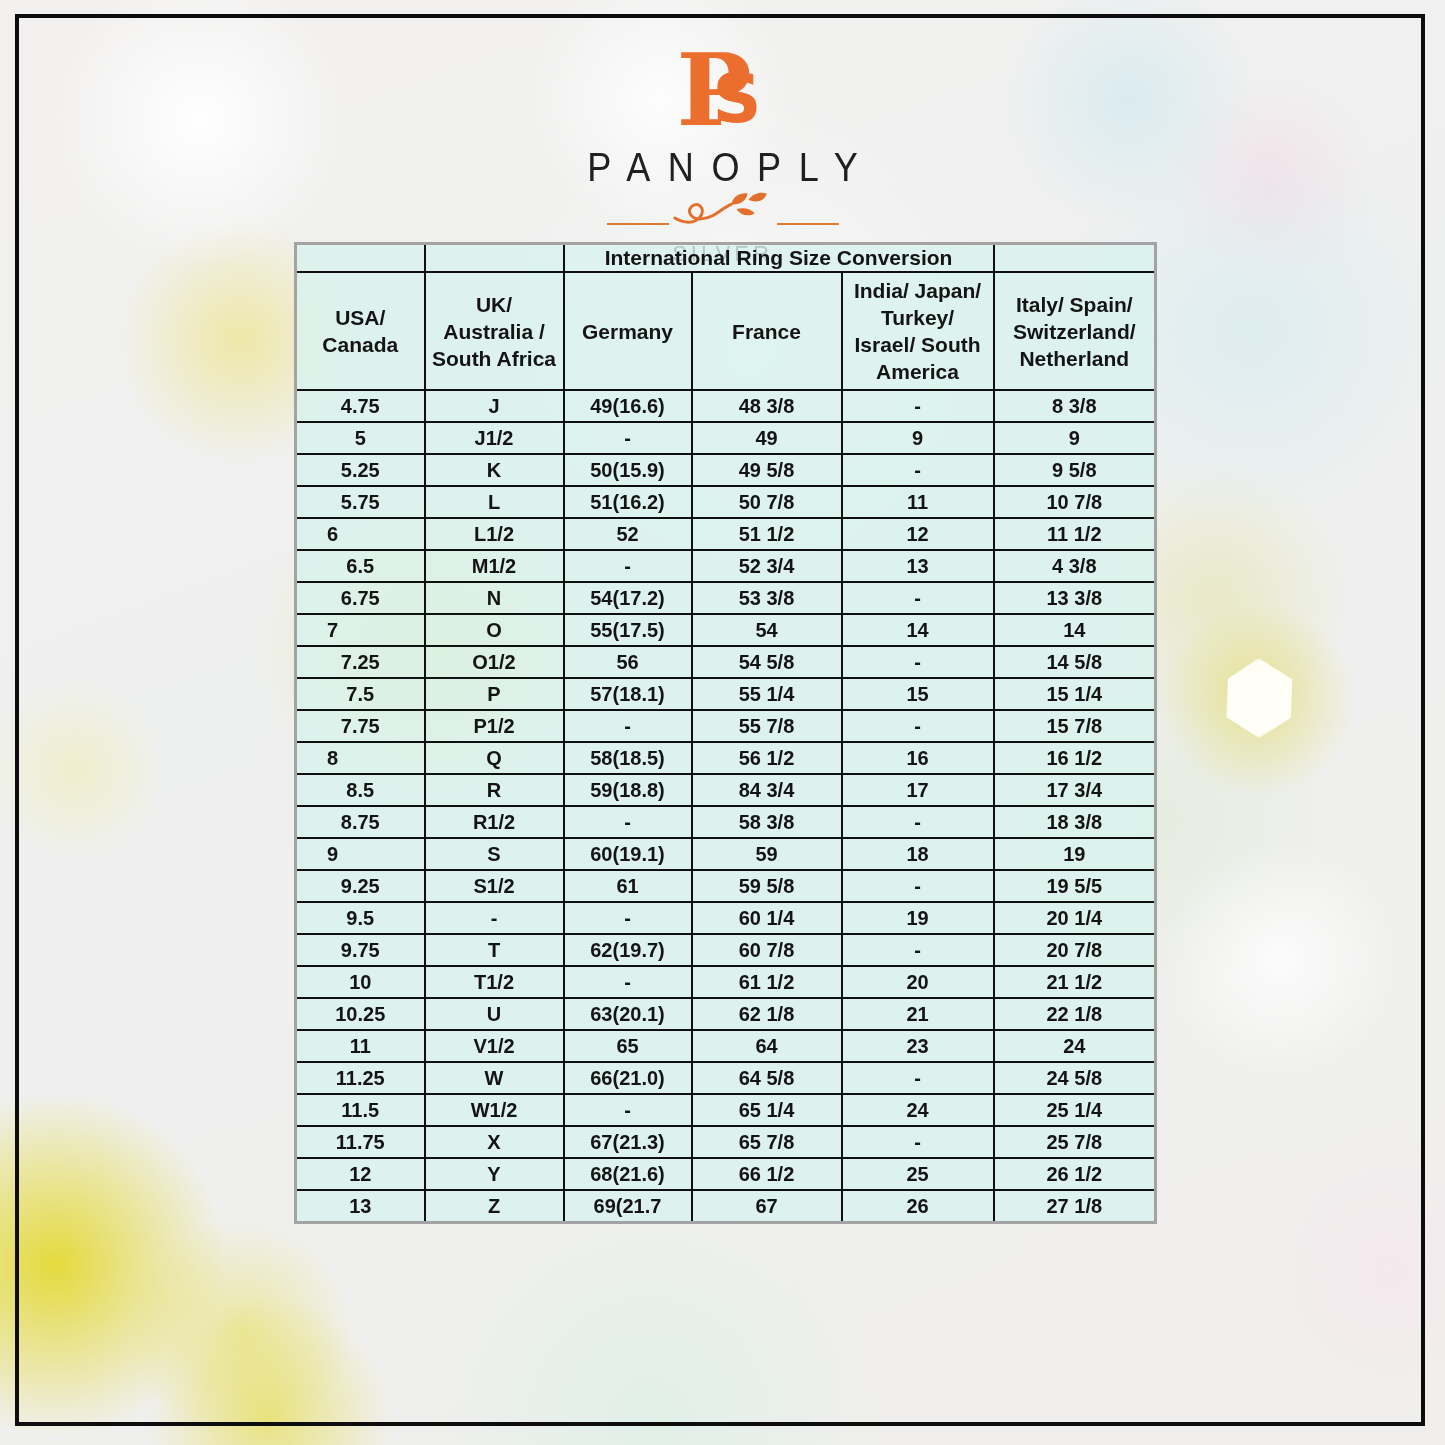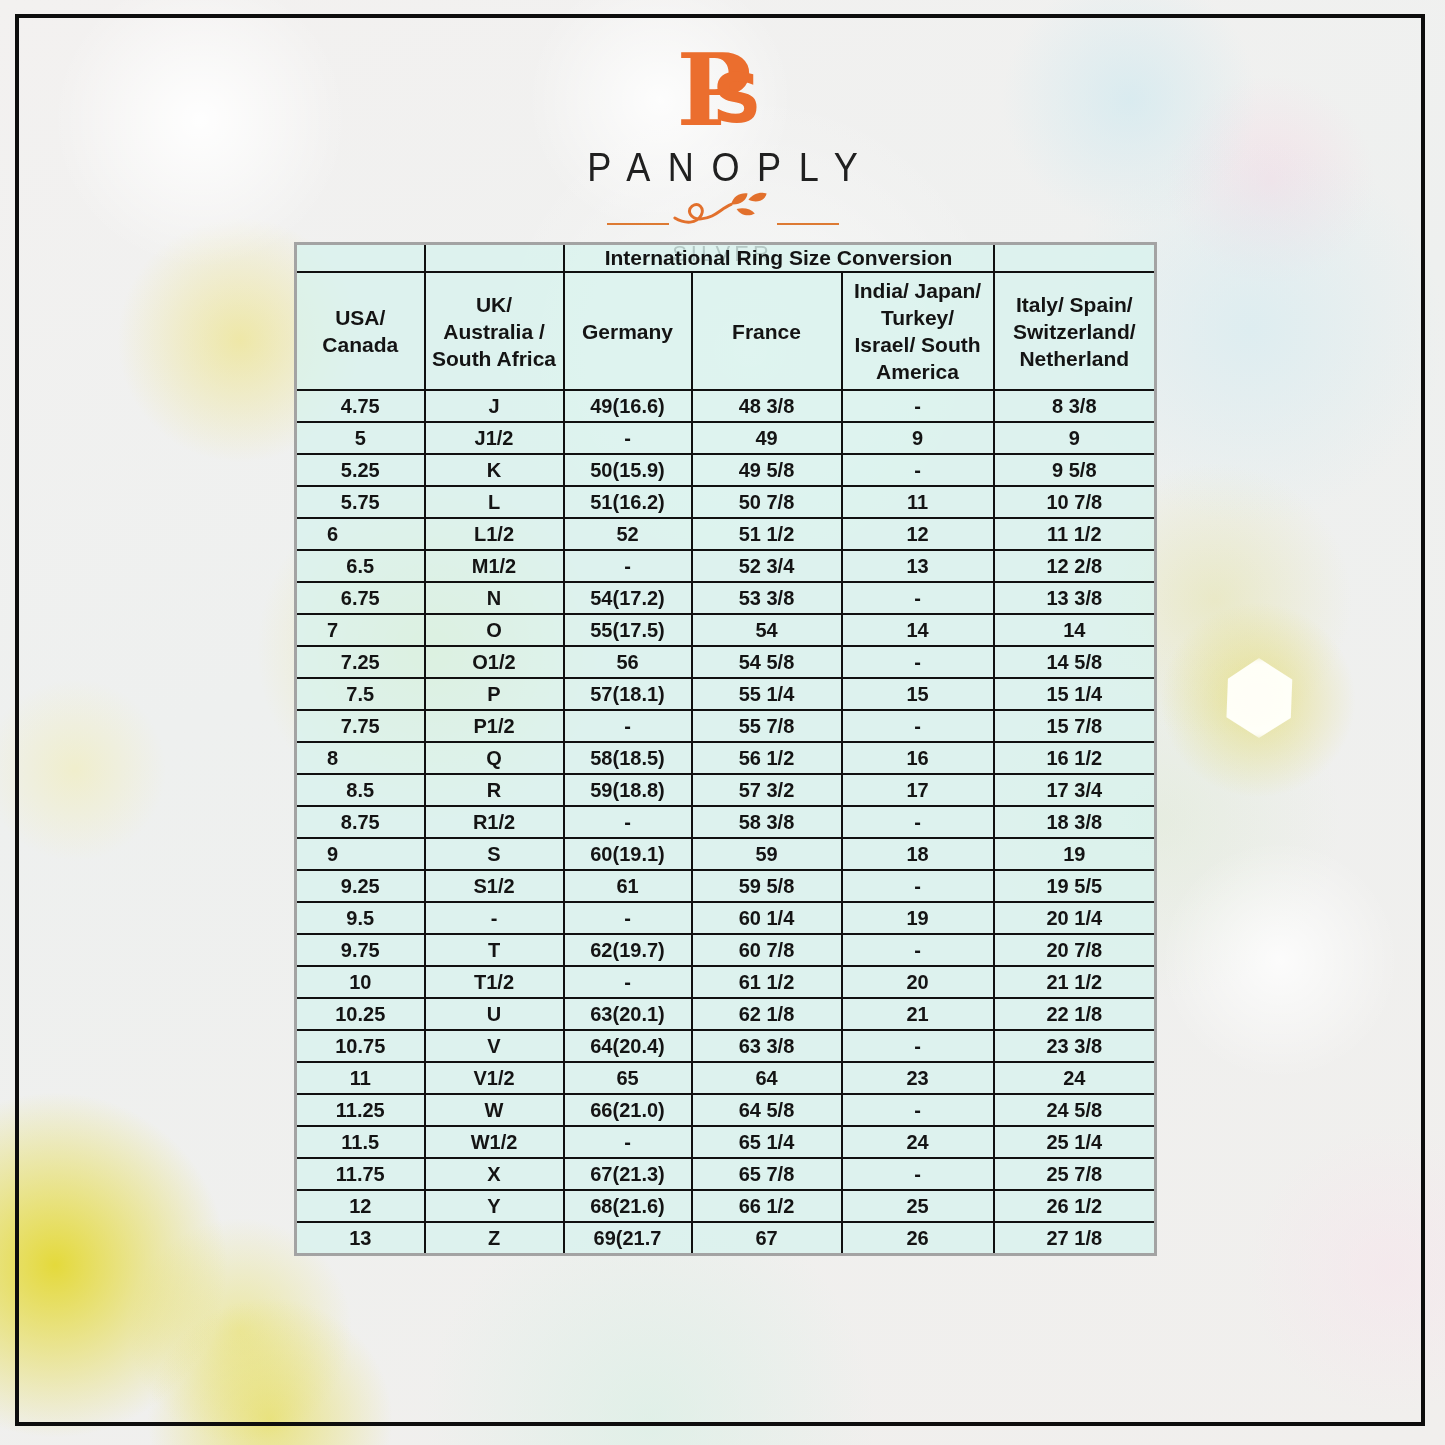--- a/index.html
+++ b/index.html
@@ -181,21 +181,21 @@
             <td>51 1/2</td>
             <td>12</td>
             <td>11 1/2</td>
           </tr>
           <tr>
             <td>6.5</td>
             <td>M1/2</td>
             <td>-</td>
             <td>52 3/4</td>
             <td>13</td>
-            <td>12 2/8</td>
+            <td>4 3/8</td>
           </tr>
           <tr>
             <td>6.75</td>
             <td>N</td>
             <td>54(17.2)</td>
             <td>53 3/8</td>
             <td>-</td>
             <td>13 3/8</td>
           </tr>
           <tr>
@@ -235,21 +235,21 @@
             <td>Q</td>
             <td>58(18.5)</td>
             <td>56 1/2</td>
             <td>16</td>
             <td>16 1/2</td>
           </tr>
           <tr>
             <td>8.5</td>
             <td>R</td>
             <td>59(18.8)</td>
-            <td>57 3/2</td>
+            <td>84 3/4</td>
             <td>17</td>
             <td>17 3/4</td>
           </tr>
           <tr>
             <td>8.75</td>
             <td>R1/2</td>
             <td>-</td>
             <td>58 3/8</td>
             <td>-</td>
             <td>18 3/8</td>
@@ -296,28 +296,20 @@
           </tr>
           <tr>
             <td>10.25</td>
             <td>U</td>
             <td>63(20.1)</td>
             <td>62 1/8</td>
             <td>21</td>
             <td>22 1/8</td>
           </tr>
           <tr>
-            <td>10.75</td>
-            <td>V</td>
-            <td>64(20.4)</td>
-            <td>63 3/8</td>
-            <td>-</td>
-            <td>23 3/8</td>
-          </tr>
-          <tr>
             <td>11</td>
             <td>V1/2</td>
             <td>65</td>
             <td>64</td>
             <td>23</td>
             <td>24</td>
           </tr>
           <tr>
             <td>11.25</td>
             <td>W</td>

